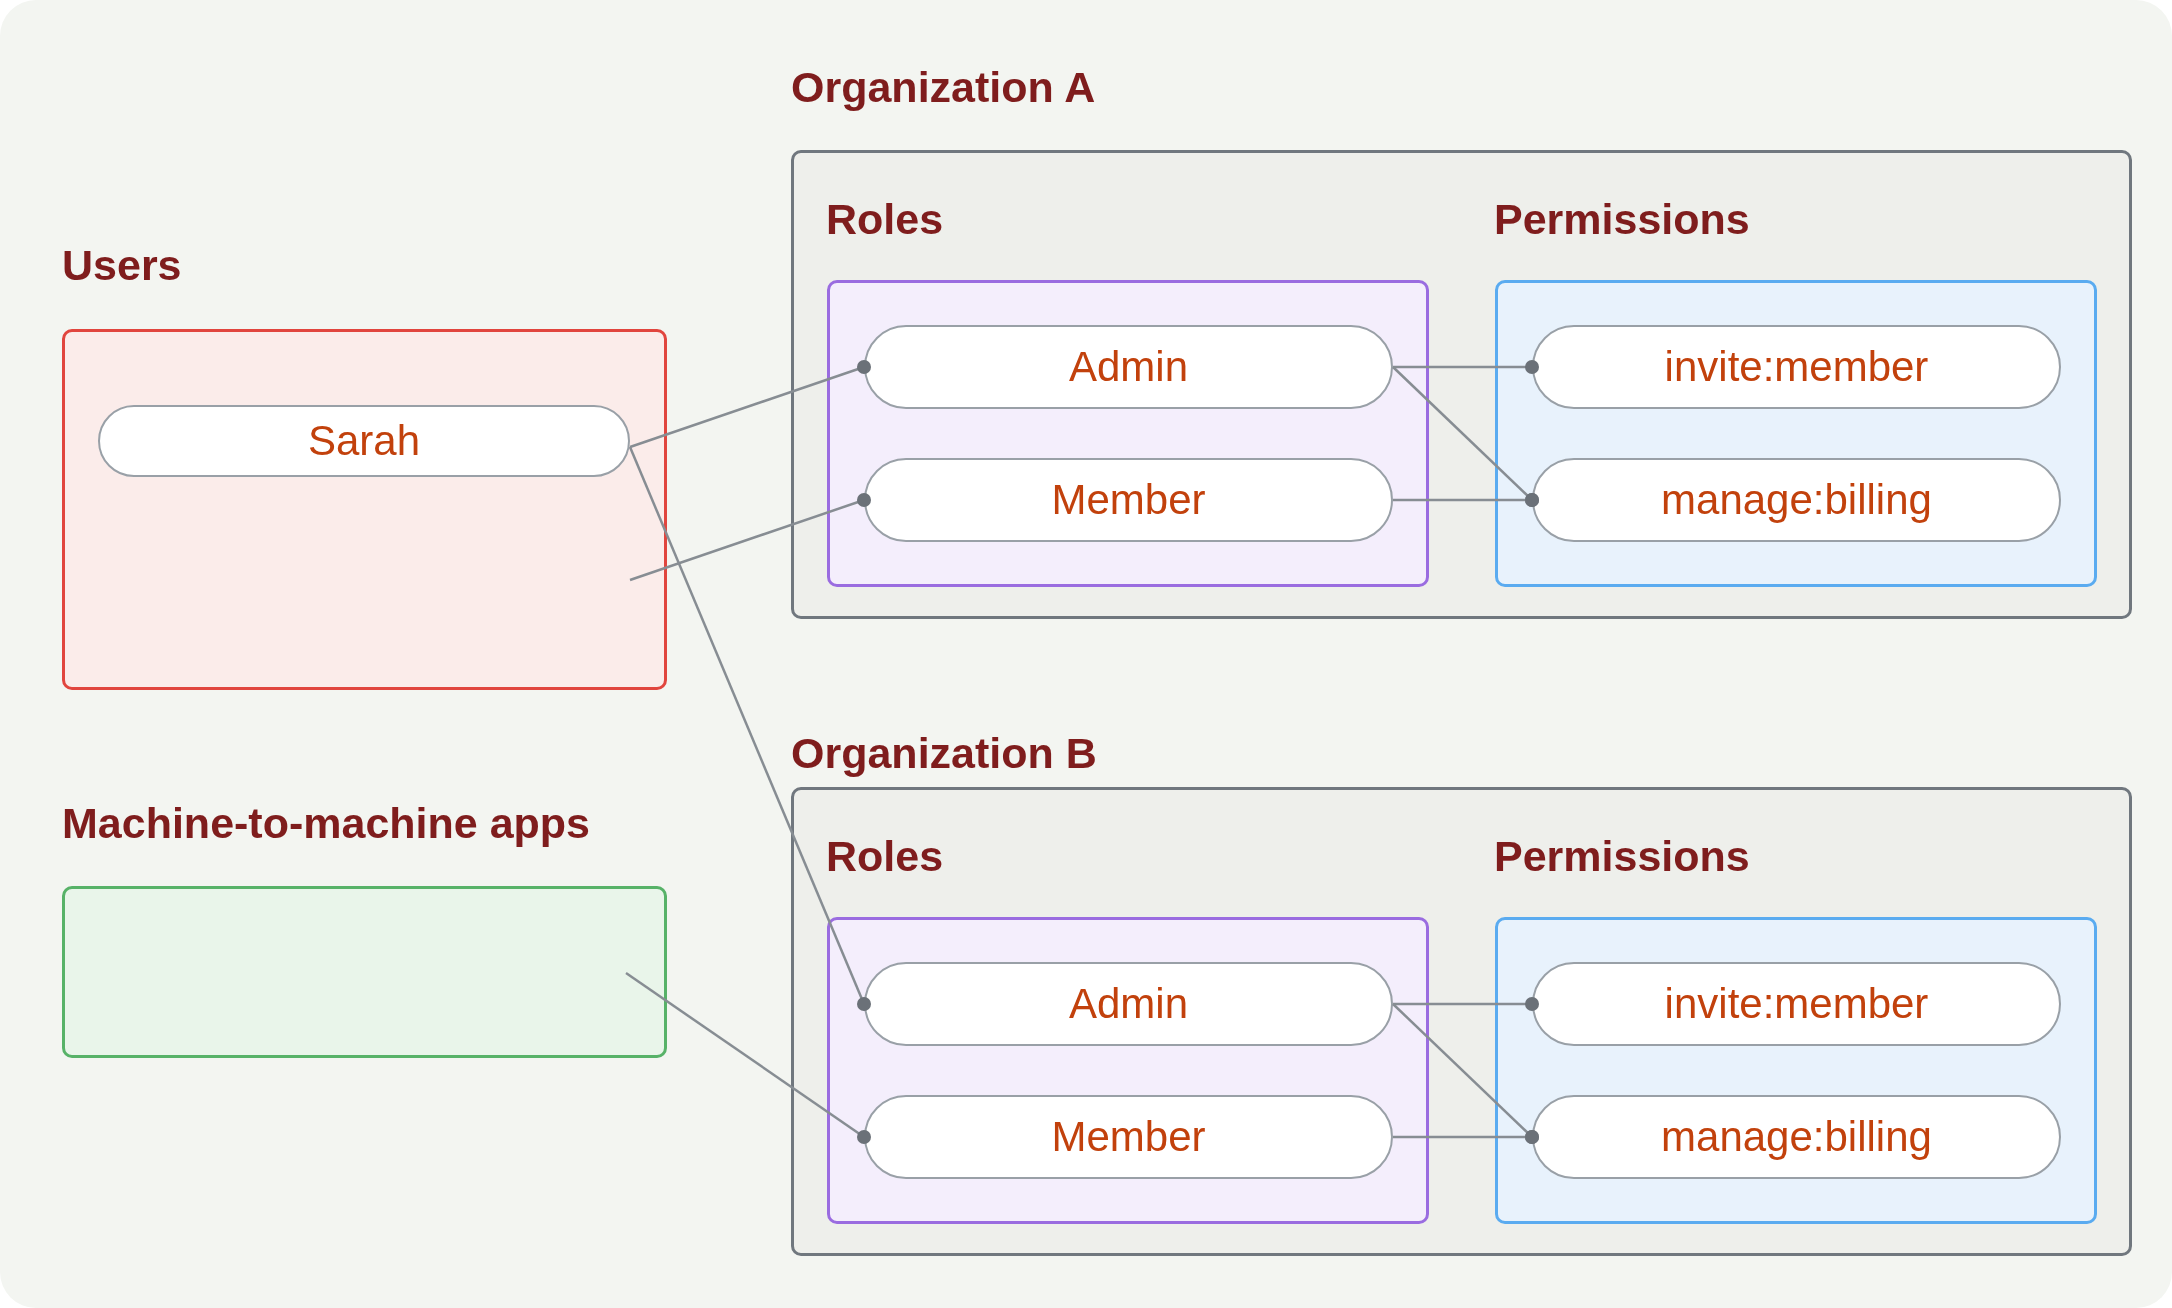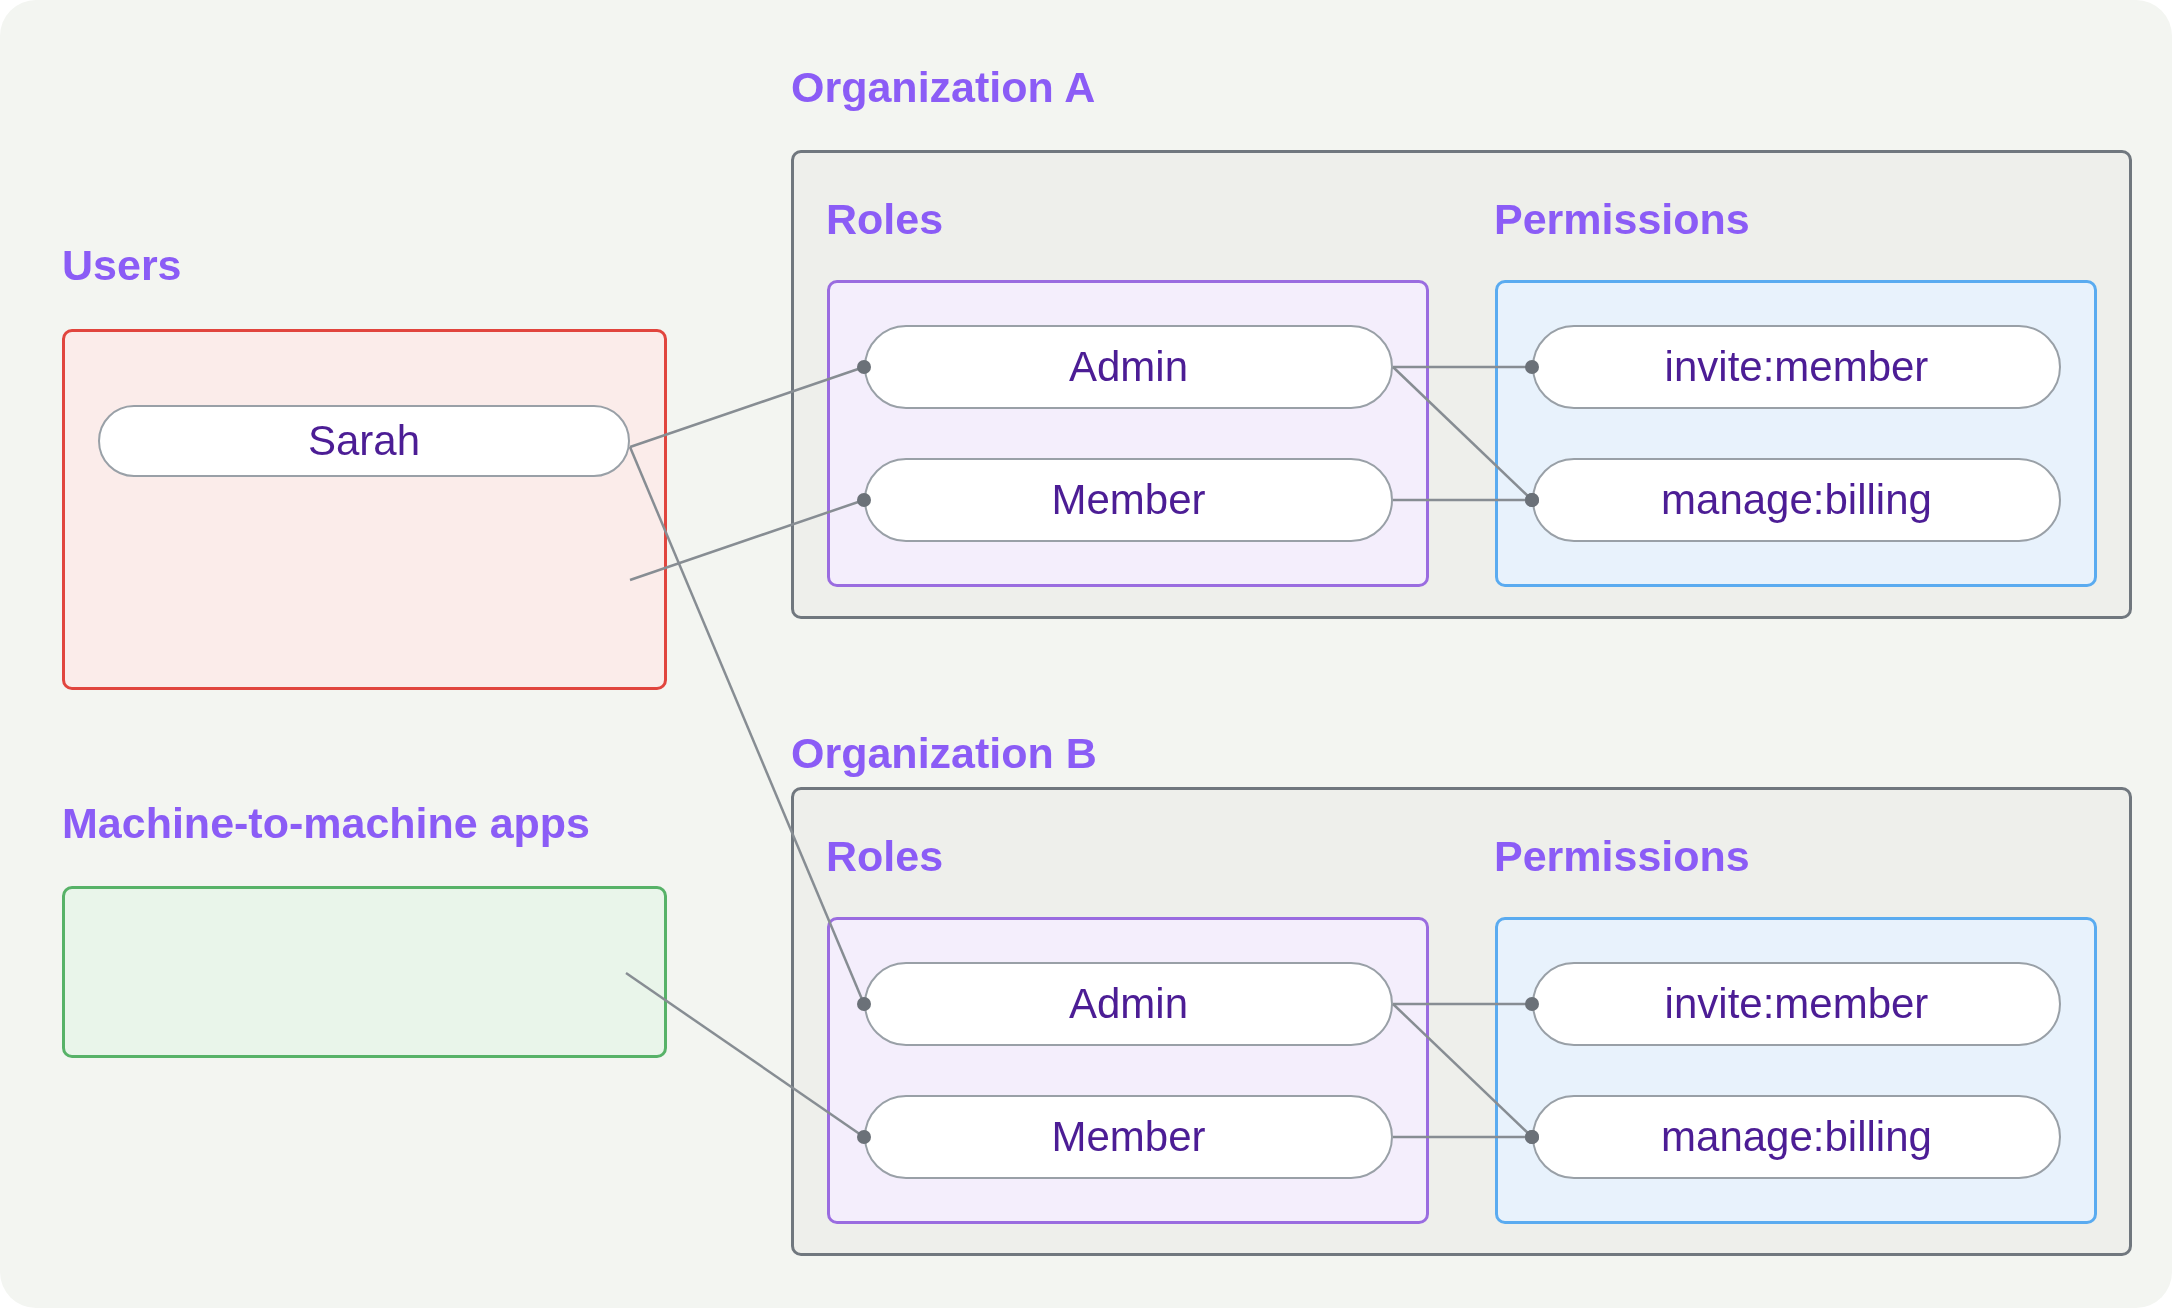--- a/index.html
+++ b/index.html
@@ -13,21 +13,21 @@
     width: 2172px;
     height: 1308px;
     background: #f3f5f1;
     border-radius: 36px;
     overflow: hidden;
   }
   .section-label {
     position: absolute;
     font-size: 43px;
     font-weight: 600;
-    color: #8b5cf6;
+    color: #7f1d1d;
     line-height: 1.2;
     white-space: nowrap;
   }
   .group-box {
     position: absolute;
     border-radius: 10px;
     box-sizing: border-box;
   }
   .box-red    { border: 3px solid #e1453e; background: #fbecea; }
   .box-green  { border: 3px solid #57b268; background: #e9f5ea; }
@@ -38,21 +38,21 @@
     position: absolute;
     box-sizing: border-box;
     background: #ffffff;
     border: 2.5px solid #99a0a7;
     border-radius: 84px;
     display: flex;
     align-items: center;
     justify-content: center;
     font-size: 42px;
     font-weight: 400;
-    color: #4c1d95;
+    color: #c2410c;
     white-space: nowrap;
   }
   .edge-layer {
     position: absolute;
     left: 0;
     top: 0;
     pointer-events: none;
   }
 </style>
 </head>

